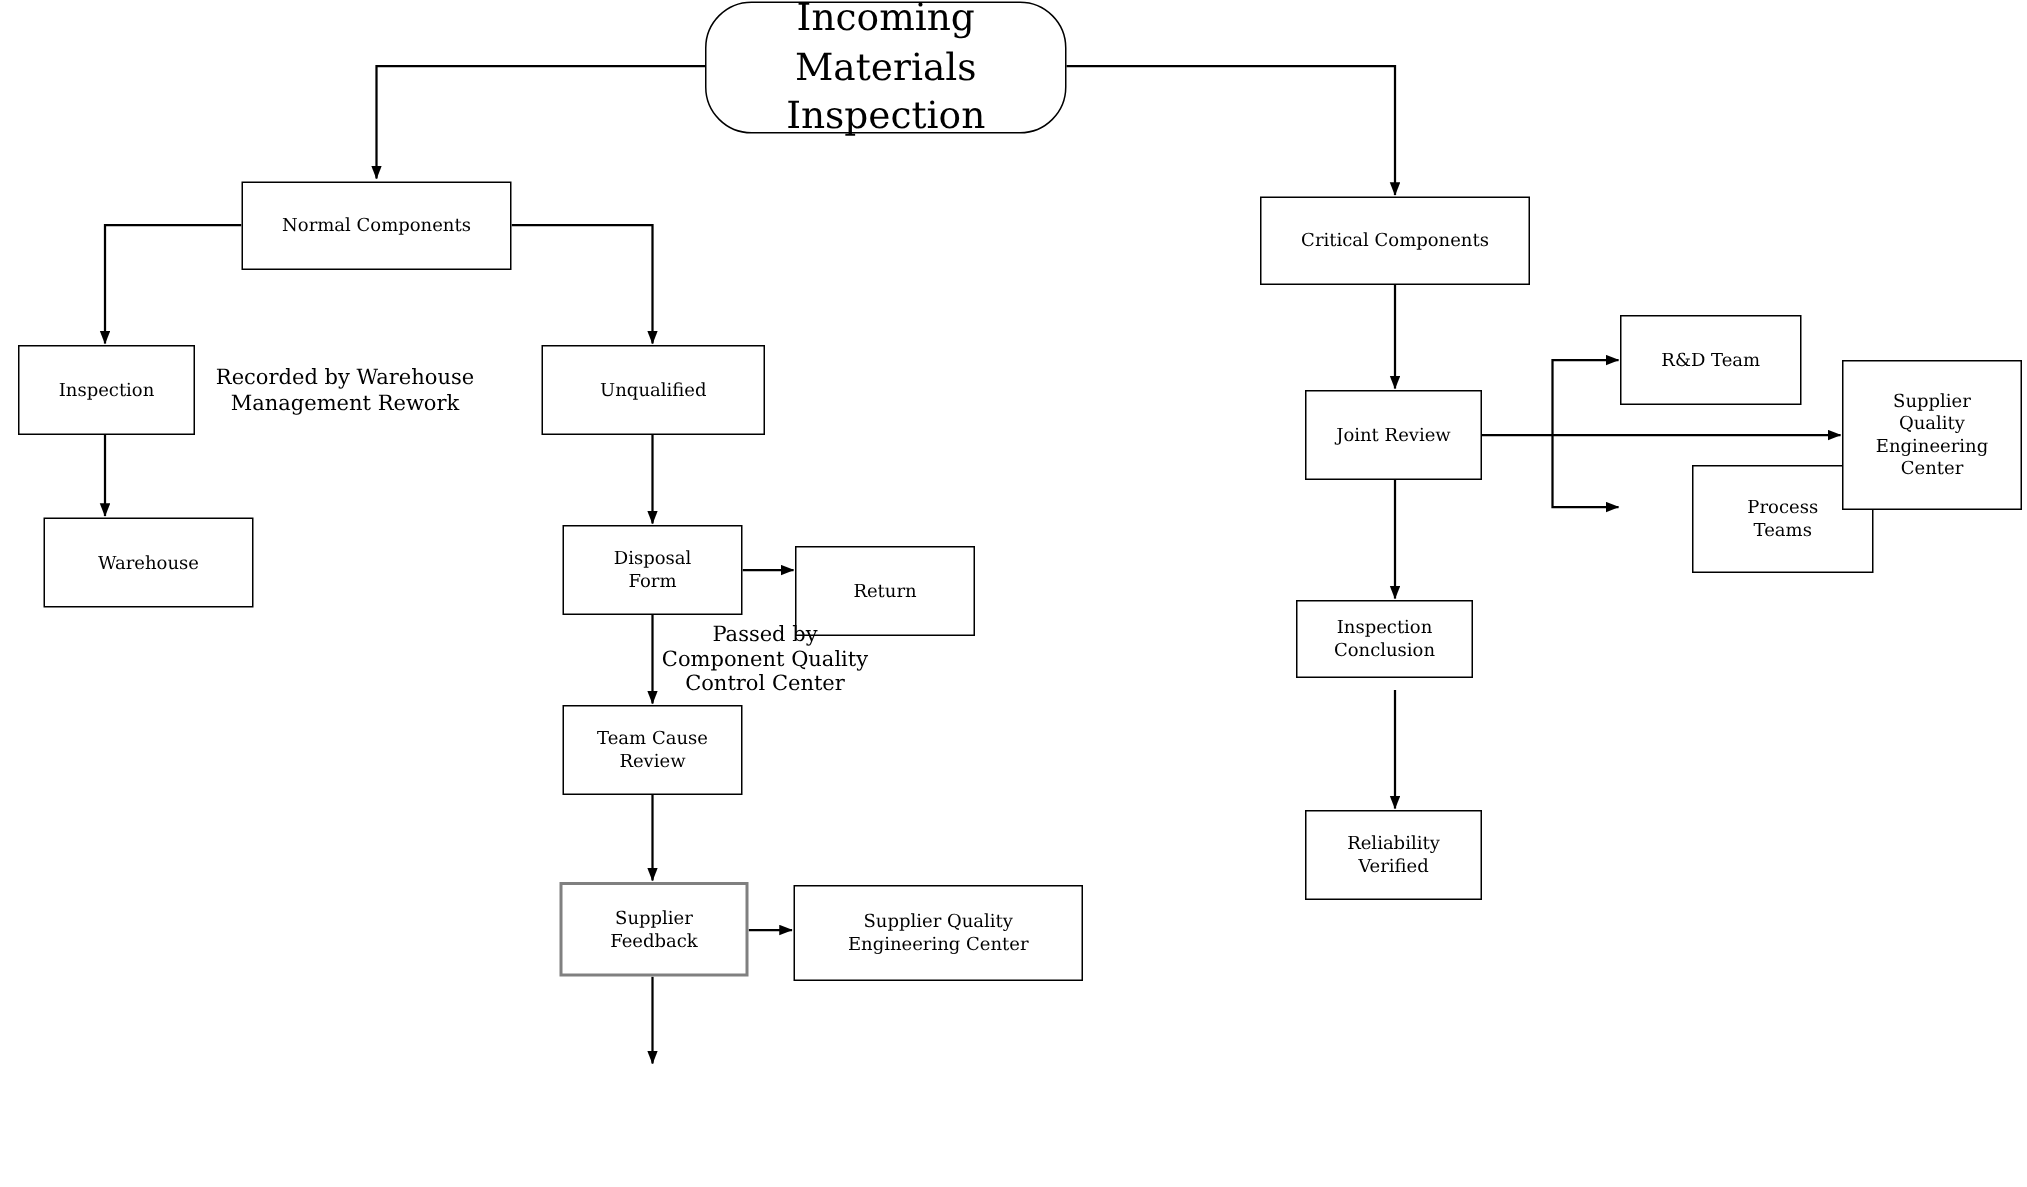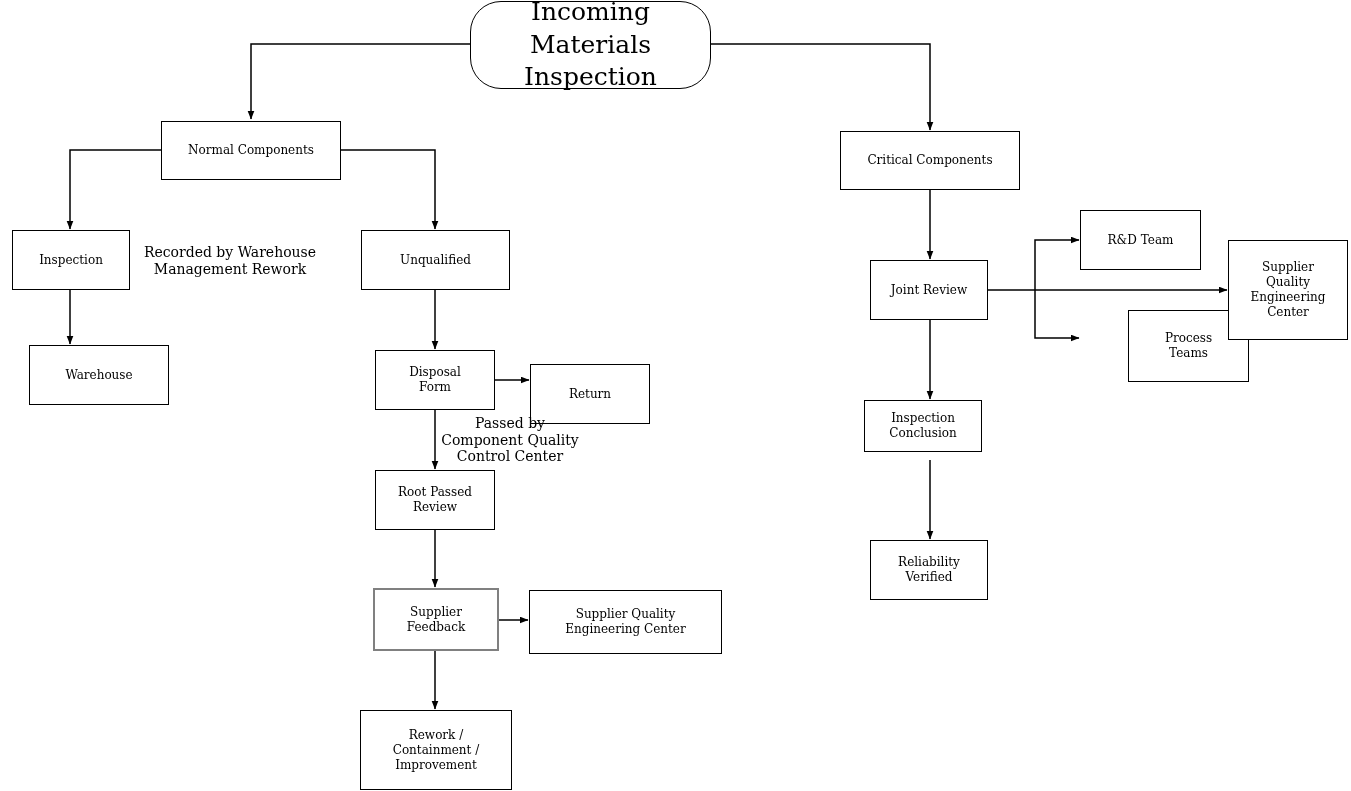--- a/index.html
+++ b/index.html
@@ -103,39 +103,34 @@
   <div class="node" style="left:375px; top:350px; width:120px; height:60px;">
     <span>Disposal
 Form</span>
   </div>
 
   <div class="node" style="left:530px; top:350px; width:120px; height:60px;margin-top:14px;">
     <span>Return</span>
   </div>
 
   <div class="node" style="left:375px; top:470px; width:120px; height:60px;">
-    <span>Root Passed
+    <span>Team Cause
 Review</span>
   </div>
 
   <div class="node node--highlight" style="left:373px; top:588px; width:126px; height:63px;">
     <span>Supplier
 Feedback</span>
   </div>
 
   <div class="node" style="left:529px; top:590px; width:193px; height:64px;text-align:center;">
     <span>Supplier Quality
 Engineering Center</span>
   </div>
 
-  <div class="node" style="left:360px; top:710px; width:152px; height:80px;">
-    <span>Rework /
-Containment /
-Improvement</span>
-  </div>
 
   <div class="node" style="left:870px; top:260px; width:118px; height:60px;">
     <span>Joint Review</span>
   </div>
 
   <div class="node" style="left:1080px; top:210px; width:121px; height:60px;">
     <span>R&amp;D Team</span>
   </div>
 
   <div class="node" style="left:1080px; top:310px; width:121px; height:72px;margin-left:48px;">

